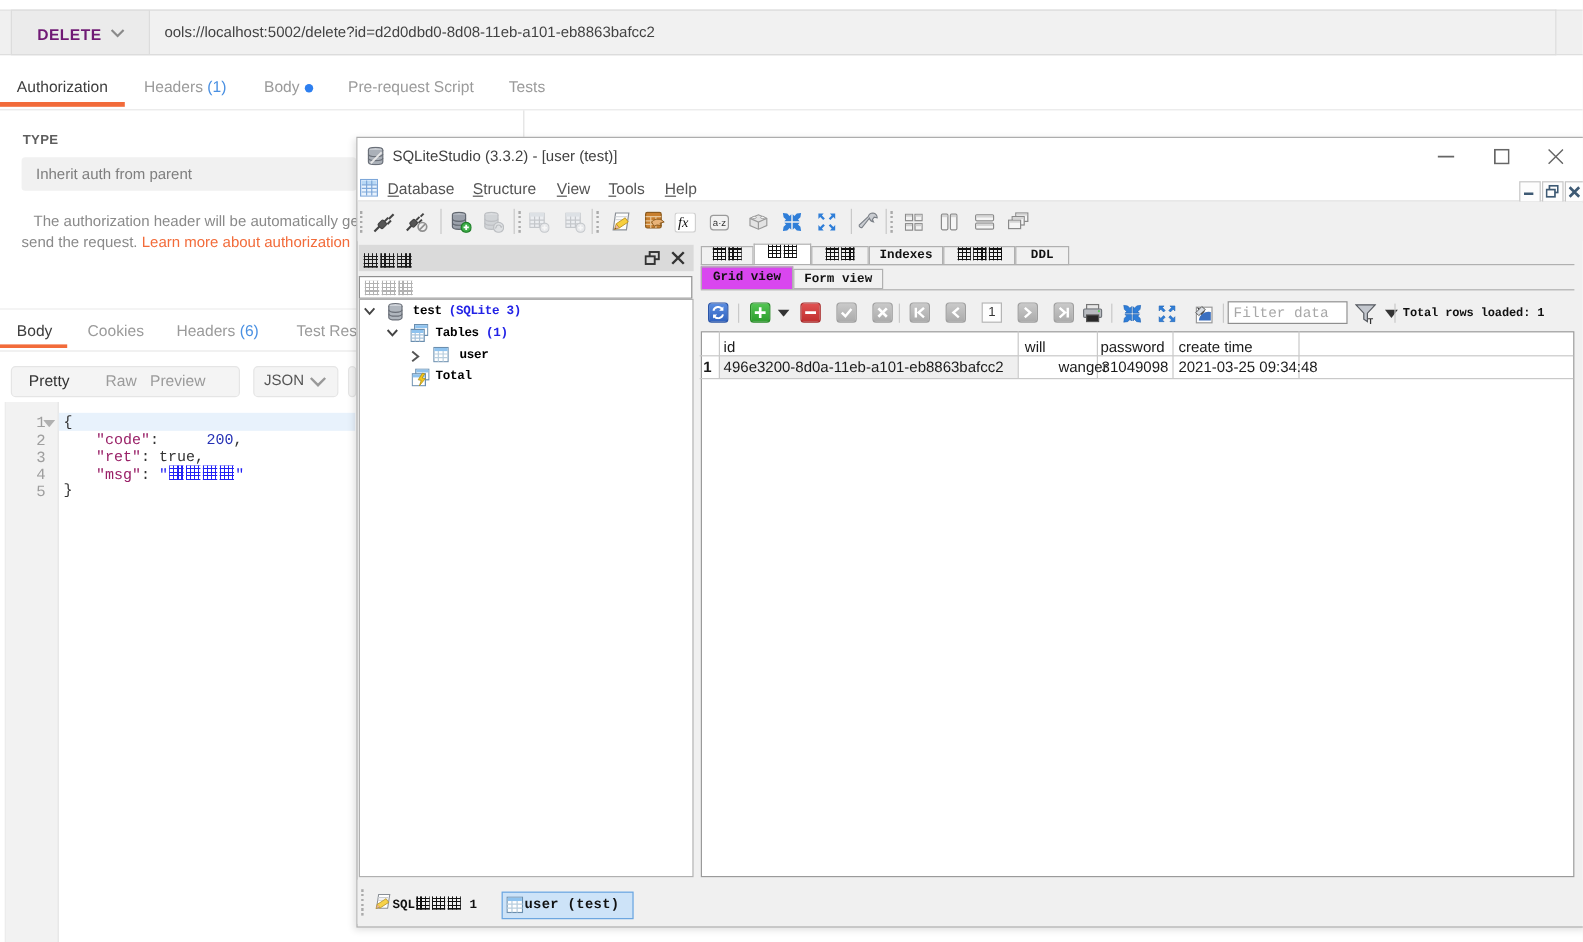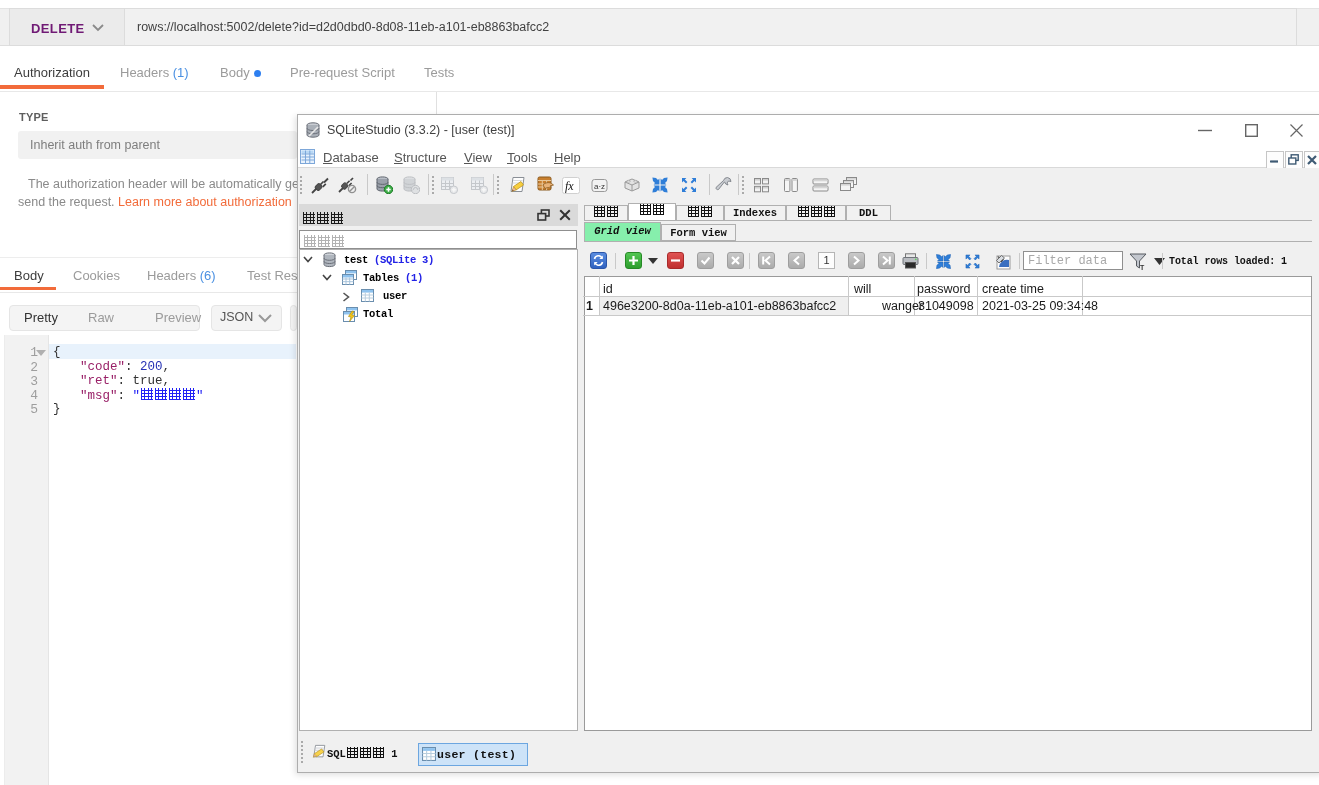--- a/index.html
+++ b/index.html
@@ -43,21 +43,21 @@
   .pilltext{font-size:13px;color:#9b9b9b;}
 
   
   #gutter{left:4px;top:335px;width:45px;height:450px;background:#f2f2f2;border-right:1px solid #e5e5e5;border-left:1px solid #ececec;box-sizing:border-box;}
   .lnum{position:absolute;width:30px;text-align:right;font-family:"Liberation Mono",monospace;
         font-size:13px;color:#9e9e9e;left:8px;}
   #hl1{left:49px;top:344px;width:247px;height:15px;background:#e8f2fc;}
   .jline{position:absolute;left:53px;font-family:"Liberation Mono",monospace;font-size:12.5px;white-space:pre;color:#333;}
   .ind{display:inline-block;width:27px;}
   .jkey{color:#992067;}
-  .jnum{color:#2632b5;}
+  .jnum{color:#2632b5;margin-left:32px;}
   .jstr{color:#2121f5;}
 
   
   #win{left:297px;top:114px;width:1027px;height:659px;background:#f0f0f0;
        border:1px solid #adadad;box-sizing:border-box;box-shadow:-2px 2px 6px rgba(0,0,0,.12);}
   #titlebar{left:0;top:0;width:1025px;height:30px;background:#fff;}
   #titletext{left:29px;top:8px;font-size:12.5px;color:#414141;}
   #menubar{left:0;top:30px;width:1025px;height:23px;background:#fff;border-bottom:1px solid #d9d9d9;box-sizing:border-box;}
   .menuitem{position:absolute;top:35px;font-size:13px;color:#555;}
   .menuitem u{text-decoration:underline;}
@@ -74,21 +74,21 @@
   .tblue{color:#2222e6;}
 
   
   .tab1{position:absolute;top:90px;height:16px;background:#f1f1f1;border:1px solid #b0b0b0;
         box-sizing:border-box;font-family:"Liberation Mono",monospace;font-size:10.5px;font-weight:bold;color:#111;
         text-align:center;line-height:15px;}
   .tab1.on{top:88px;height:18px;background:#fff;border-bottom:none;}
   .tab2{position:absolute;top:109px;height:17px;background:#f1f1f1;border:1px solid #b0b0b0;
         box-sizing:border-box;font-family:"Liberation Mono",monospace;font-size:10.5px;font-weight:bold;color:#111;
         text-align:center;line-height:16px;}
-  .tab2.on{top:107px;height:19px;background:#86efac;border-bottom:none;font-style:italic;}
+  .tab2.on{top:107px;height:19px;background:#d946ef;border-bottom:none;}
   #paneline1{left:286px;top:105px;width:728px;height:1px;background:#b0b0b0;}
   #paneline2{left:286px;top:126px;width:728px;height:1px;background:#b0b0b0;}
 
   
   .dbtn{position:absolute;top:137px;width:17px;height:17px;border-radius:3px;}
 
   
   #grid{left:286px;top:161px;width:728px;height:455px;background:#fff;border:1px solid #9a9a9a;box-sizing:border-box;}
   .gline{position:absolute;background:#c9c9c9;}
   .gtext{position:absolute;font-size:12.5px;color:#1a1a1a;white-space:nowrap;}
@@ -101,21 +101,21 @@
 </head>
 <body>
 
 <div class="abs" id="topbar"></div>
 <div class="abs" id="delbox"></div>
 <div class="abs" id="deltext">DELETE</div>
 <svg class="abs" style="left:92px;top:24px" width="12" height="8">
     <path d="M1 1 L6 6 L11 1" stroke="#8a8a8a" stroke-width="1.8" fill="none"></path>
   </svg>
 <div class="abs" id="urlfield"></div>
-<div class="abs" id="urltext">rows://localhost:5002/delete?id=d2d0dbd0-8d08-11eb-a101-eb8863bafcc2</div>
+<div class="abs" id="urltext">ools://localhost:5002/delete?id=d2d0dbd0-8d08-11eb-a101-eb8863bafcc2</div>
 
 <div class="abs ptab on" style="left:14px;top:65px">Authorization</div>
 <div class="abs ptab" style="left:120px;top:65px">Headers <span class="blue">(1)</span></div>
 <div class="abs ptab" style="left:220px;top:65px">Body</div>
 <div class="abs" style="left:254px;top:70px;width:7px;height:7px;border-radius:4px;background:#2d7ff0"></div>
 <div class="abs ptab" style="left:290px;top:65px">Pre-request Script</div>
 <div class="abs ptab" style="left:424px;top:65px">Tests</div>
 <div class="abs" id="underline1"></div>
 <div class="abs" id="reqtabs-line"></div>
 <div class="abs" id="vdiv"></div>
@@ -130,21 +130,21 @@
 <div class="abs ptab on" style="left:14px;top:268px">Body</div>
 <div class="abs ptab" style="left:73px;top:268px">Cookies</div>
 <div class="abs ptab" style="left:147px;top:268px">Headers <span class="blue">(6)</span></div>
 <div class="abs ptab" style="left:247px;top:268px">Test Resu</div>
 <div class="abs" id="underline2"></div>
 <div class="abs" id="resptabs-line"></div>
 
 <div class="abs pillbox" style="left:9px;top:305px;width:191px"></div>
 <div class="abs pilltext" style="left:24px;top:310px;color:#333">Pretty</div>
 <div class="abs pilltext" style="left:88px;top:310px">Raw</div>
-<div class="abs pilltext" style="left:155px;top:310px">Preview</div>
+<div class="abs pilltext" style="left:125px;top:310px">Preview</div>
 <div class="abs pillbox" style="left:211px;top:305px;width:71px"></div>
 <div class="abs pilltext" style="left:220px;top:310px;color:#555;font-size:12.5px">JSON</div>
 <svg class="abs" style="left:258px;top:314px" width="14" height="9">
     <path d="M1 1 L7 7 L13 1" stroke="#999" stroke-width="2" fill="none"></path>
   </svg>
 <div class="abs pillbox" style="left:290px;top:305px;width:7px"></div>
 
 <div class="abs" id="gutter"></div>
 <div class="abs" id="hl1"></div>
 <div class="lnum" style="top:345px">1</div>

